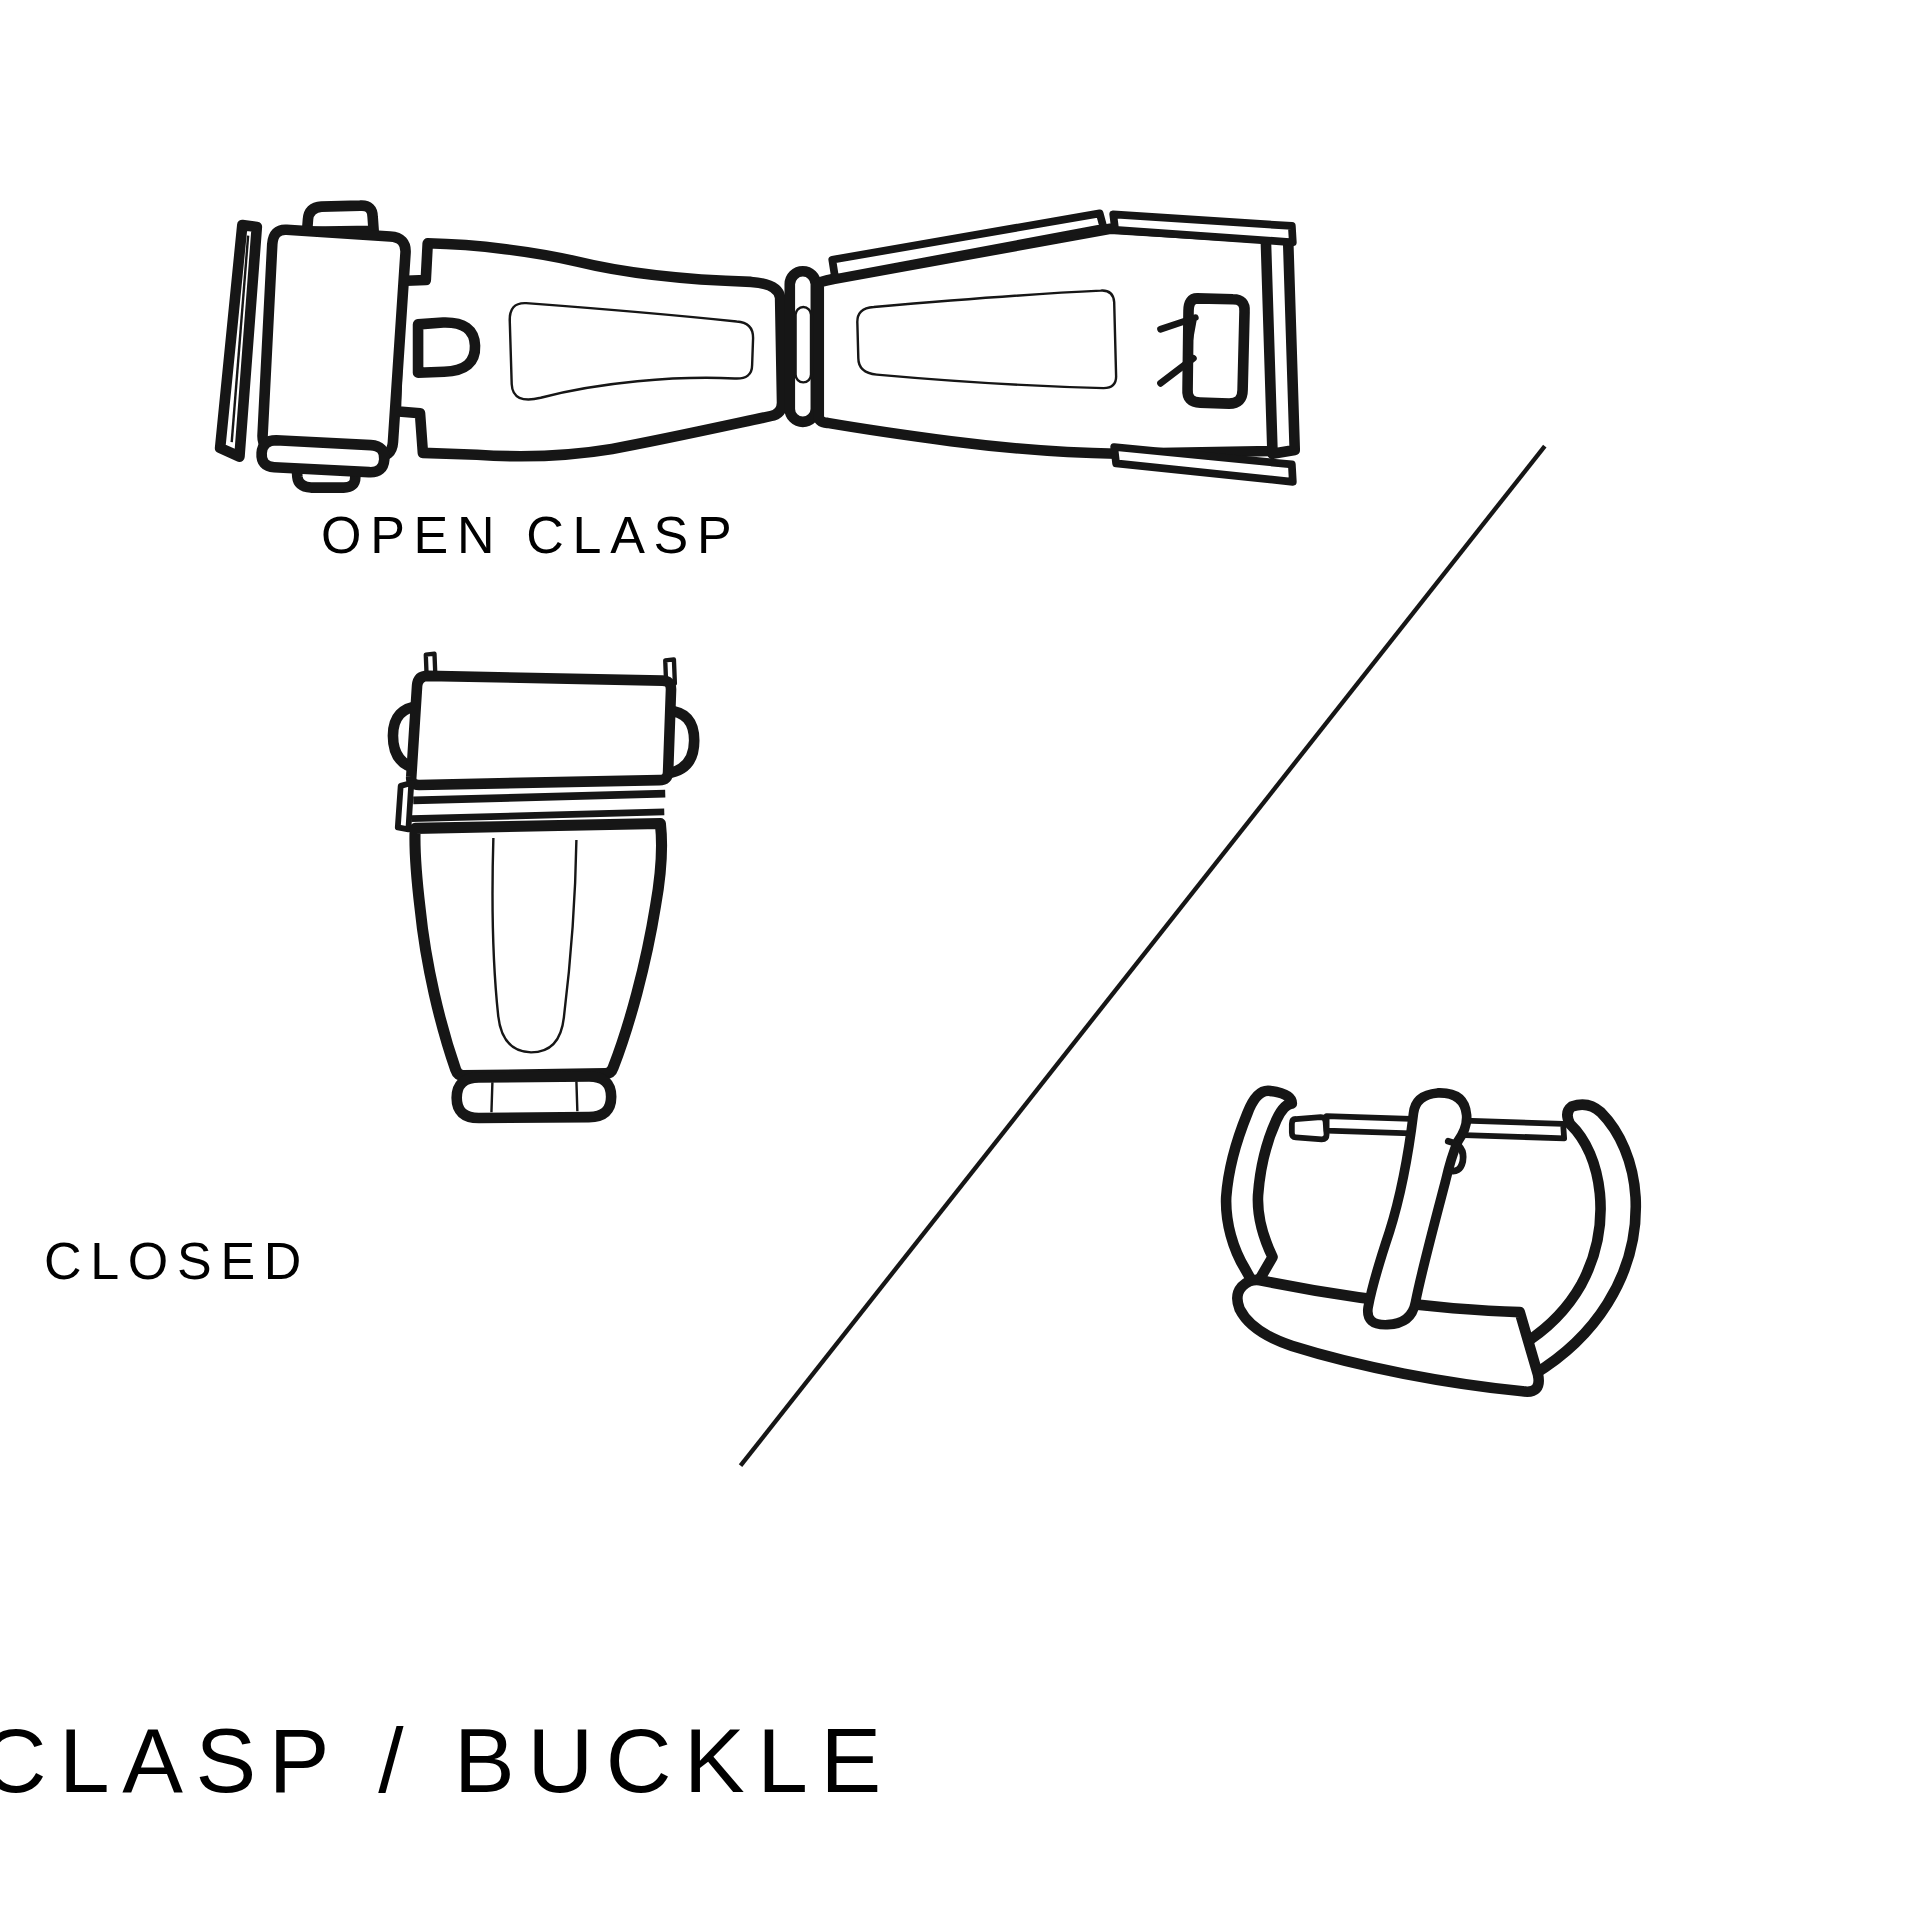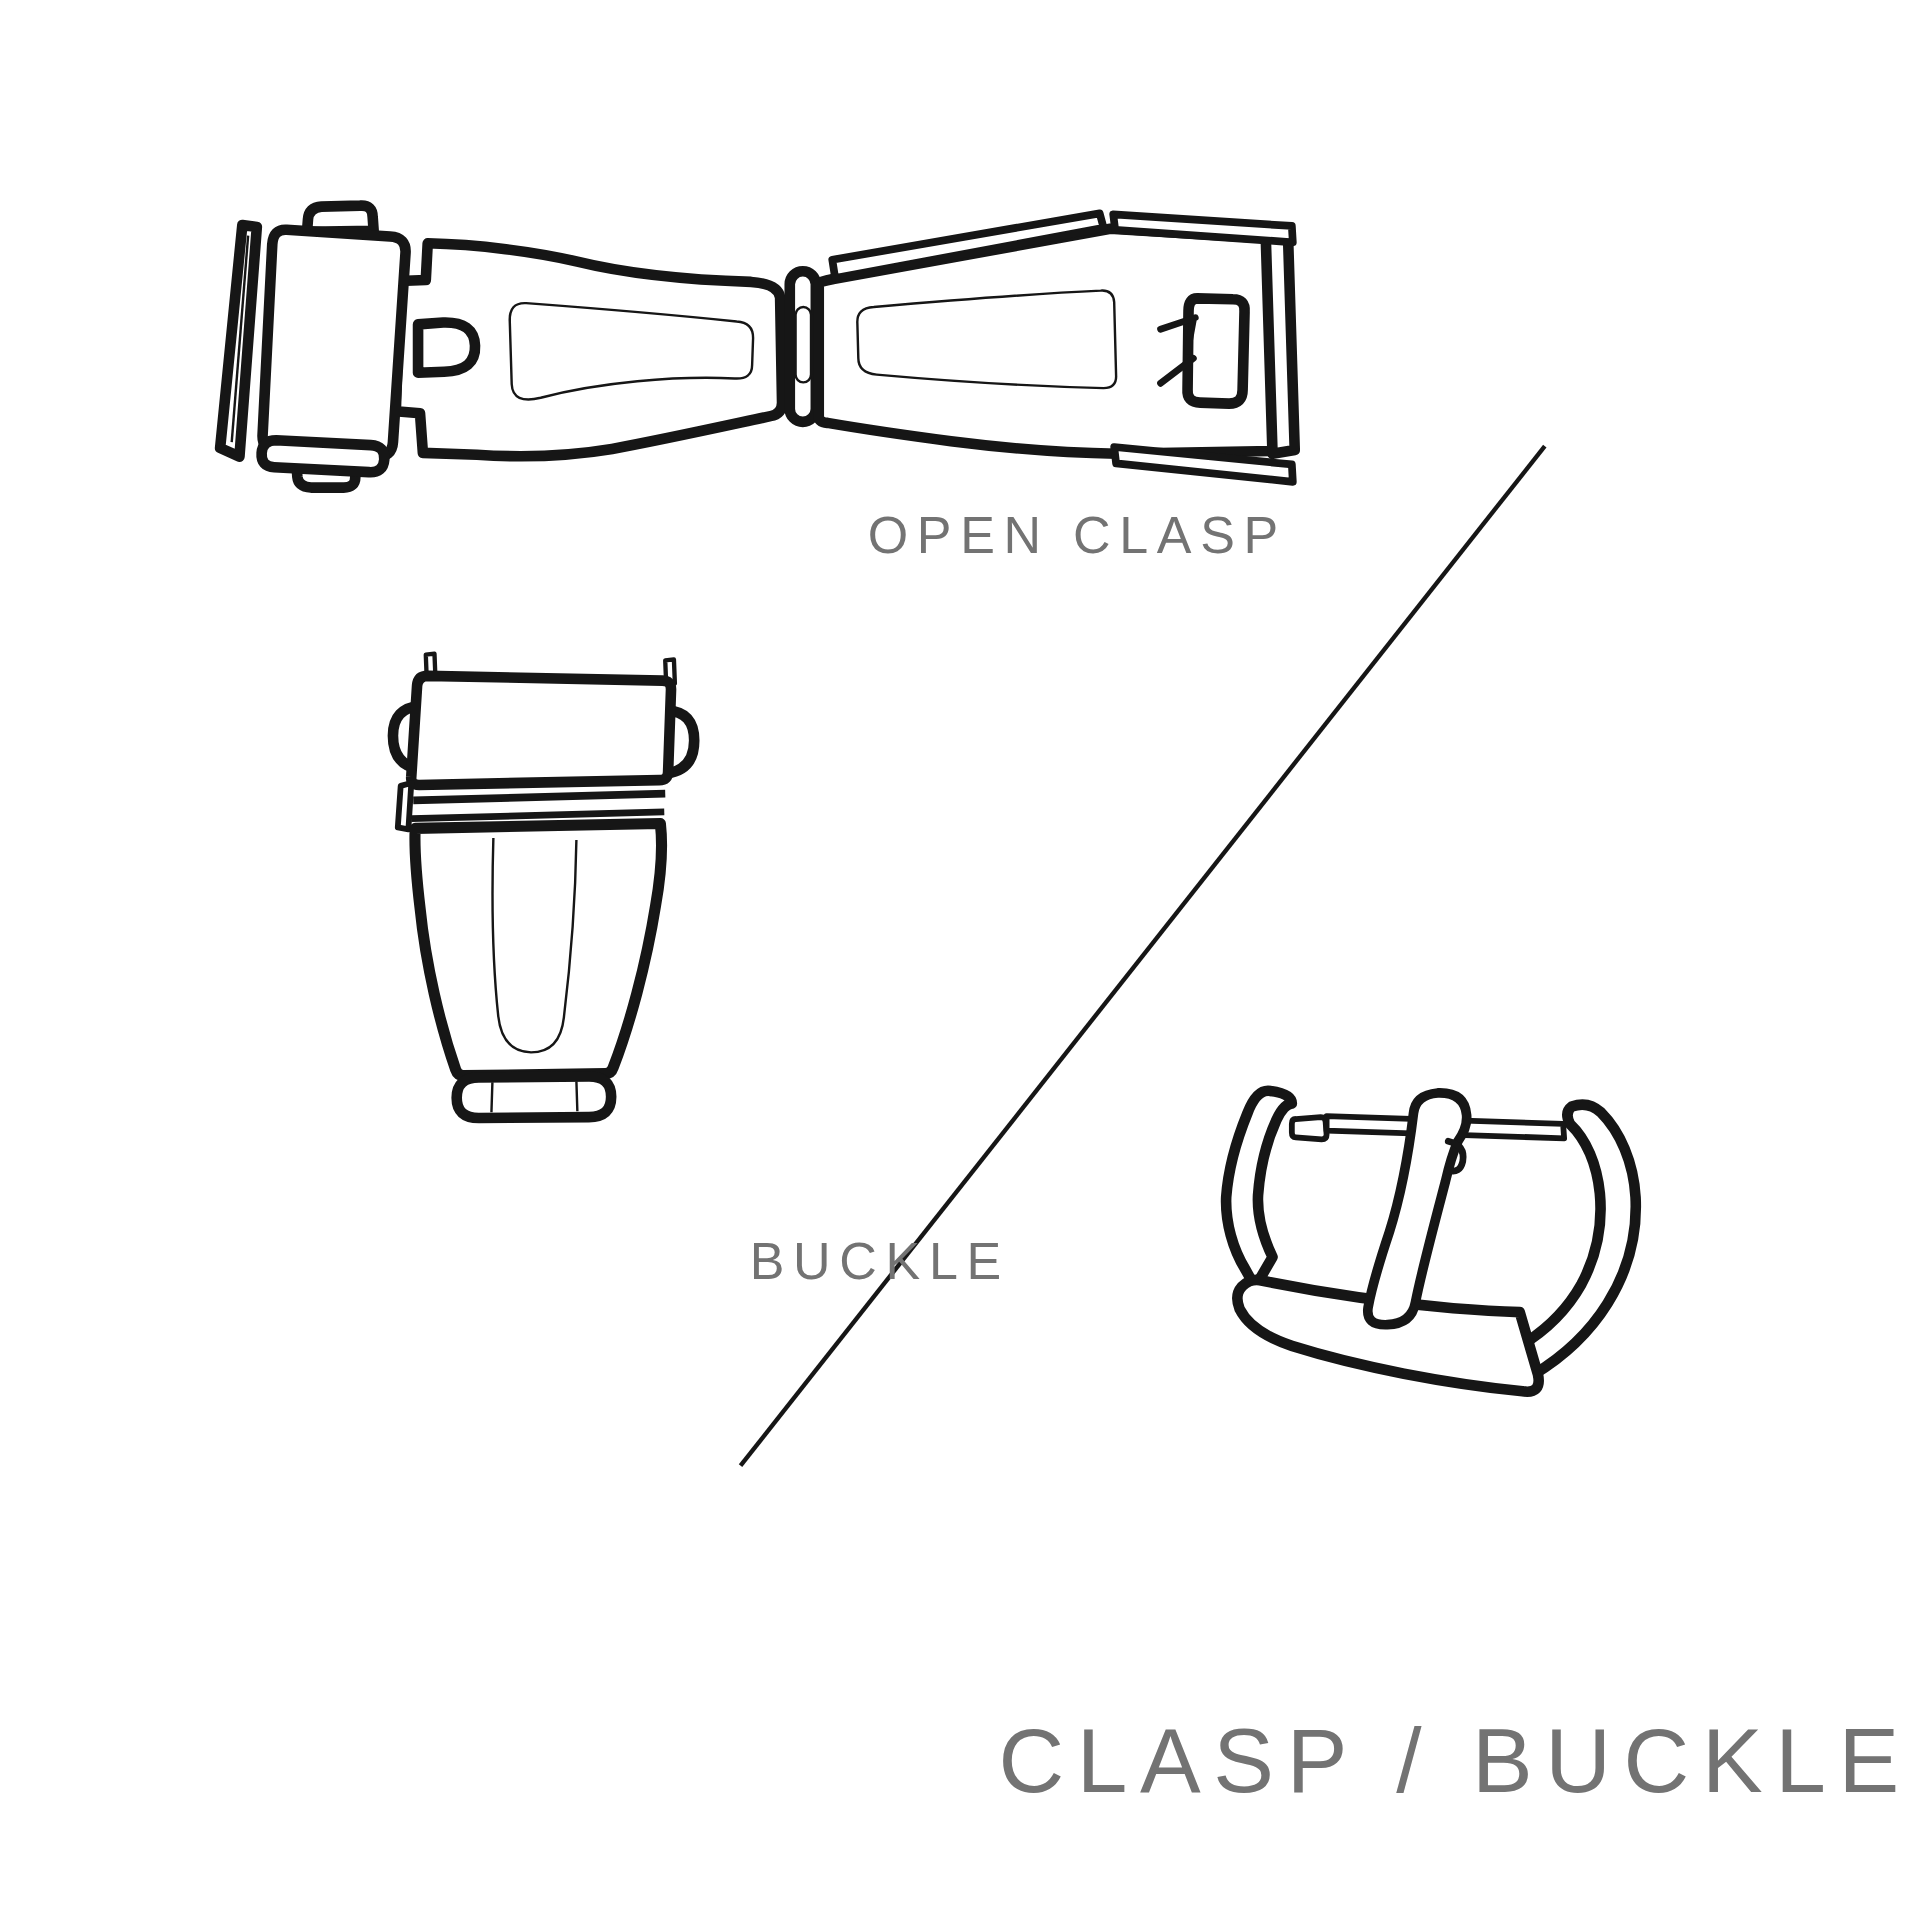--- a/index.html
+++ b/index.html
@@ -1,17 +1,17 @@
 <!DOCTYPE html>
 <html style="--line: #161616;"><head>
 <meta charset="utf-8">
 <style>
   html,body{margin:0;padding:0;width:1931px;height:1931px;background:#fff;}
   body{font-family:"Liberation Sans",sans-serif;position:relative;}
-  .label{position:absolute;color:#737373;text-align:right;line-height:1;}
+  .label{position:absolute;color:#000000;text-align:left;line-height:1;}
   #label-open{left:321px;top:509px;width:966px;font-size:52px;letter-spacing:8.7px;}
   #label-closed{left:44px;top:1235px;width:966px;font-size:52px;letter-spacing:8.7px;}
   #label-title{left:-19.3px;top:1715px;width:1931px;font-size:91px;letter-spacing:12.6px;}
   svg{position:absolute;left:0;top:0;}
   .main{fill:#fff;stroke:var(--line,#161616);stroke-width:11;stroke-linejoin:round;}
   .mid{fill:#fff;stroke:var(--line,#161616);stroke-width:8;stroke-linejoin:round;}
   .thin{fill:none;stroke:var(--line,#161616);stroke-width:2.5;stroke-linejoin:round;}
   .thinw{fill:#fff;stroke:var(--line,#161616);stroke-width:2.5;stroke-linejoin:round;}
   .wire{fill:none;stroke:var(--line,#161616);stroke-width:7;stroke-linecap:round;}
 </style>
@@ -64,15 +64,15 @@
     <path class="main" d="M 1628,1146 Q 1645,1140 1658,1152 C 1678,1172 1692,1204 1694,1240 C 1696,1280 1685,1318 1665,1350 C 1645,1382 1618,1406 1588,1424 L 1560,1402 C 1592,1386 1620,1362 1638,1330 C 1654,1300 1660,1268 1657,1236 C 1654,1206 1643,1180 1626,1164 Q 1620,1152 1628,1146 Z"></path>
     <path class="main" d="M 1305,1326 C 1368,1339 1436,1349 1505,1355 Q 1544,1358 1574,1359 L 1593,1424 Q 1597,1444 1577,1441 C 1498,1433 1408,1416 1338,1394 Q 1296,1380 1284,1356 Q 1276,1336 1294,1327 Q 1300,1325 1305,1326 Z"></path>
     <path class="mid" d="M 1342,1159 L 1368,1157 Q 1373,1157 1373,1162 L 1374,1175 Q 1374,1180 1369,1180 L 1342,1178 Q 1338,1178 1338,1173 L 1338,1164 Q 1338,1159 1342,1159 Z" style="stroke-width:6"></path>
     <path class="mid" d="M 1374,1156 L 1619,1164 L 1620,1179 L 1374,1171 Z" style="stroke-width:6"></path>
     <path class="main" d="M 1464,1153 Q 1466,1134 1489,1132 Q 1517,1131 1519,1155 Q 1520,1168 1510,1182 Q 1503,1198 1497,1224 C 1486,1266 1472,1318 1466,1349 Q 1462,1371 1437,1372 Q 1414,1373 1417,1354 C 1421,1332 1430,1303 1439,1276 C 1451,1238 1459,1194 1464,1153 Z" style="stroke-width:10"></path>
     <path class="wire" d="M 1500,1182 Q 1518,1186 1515,1203 Q 1512,1216 1500,1212"></path>
   </g>
 </svg>
 
 <div class="label" id="label-open">OPEN CLASP</div>
-<div class="label" id="label-closed">BUCKLE</div>
+<div class="label" id="label-closed">CLOSED</div>
 <div class="label" id="label-title">CLASP / BUCKLE</div>
 
 
 </body></html>

